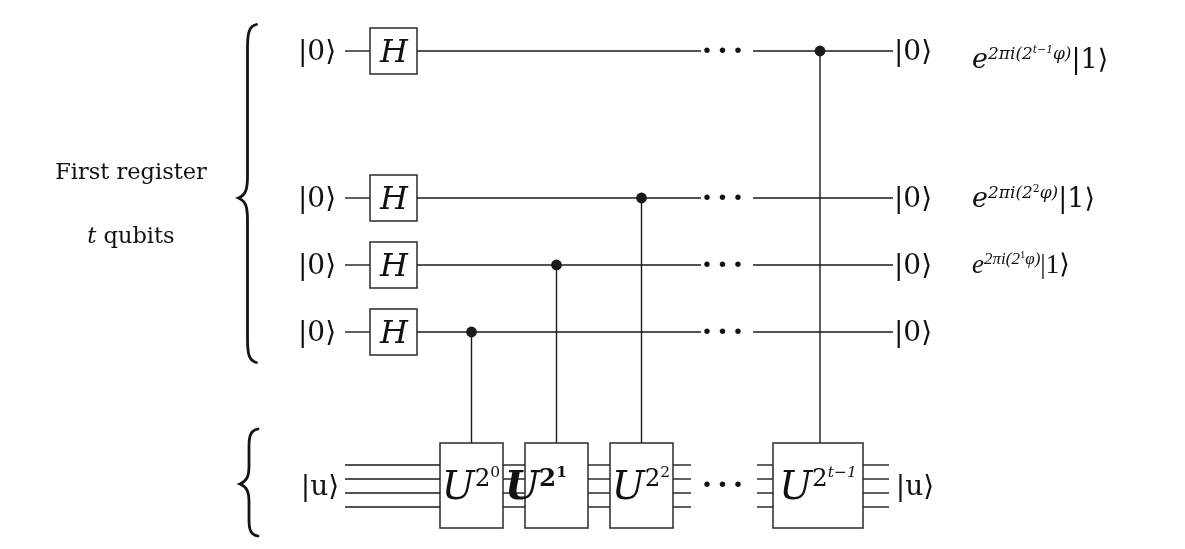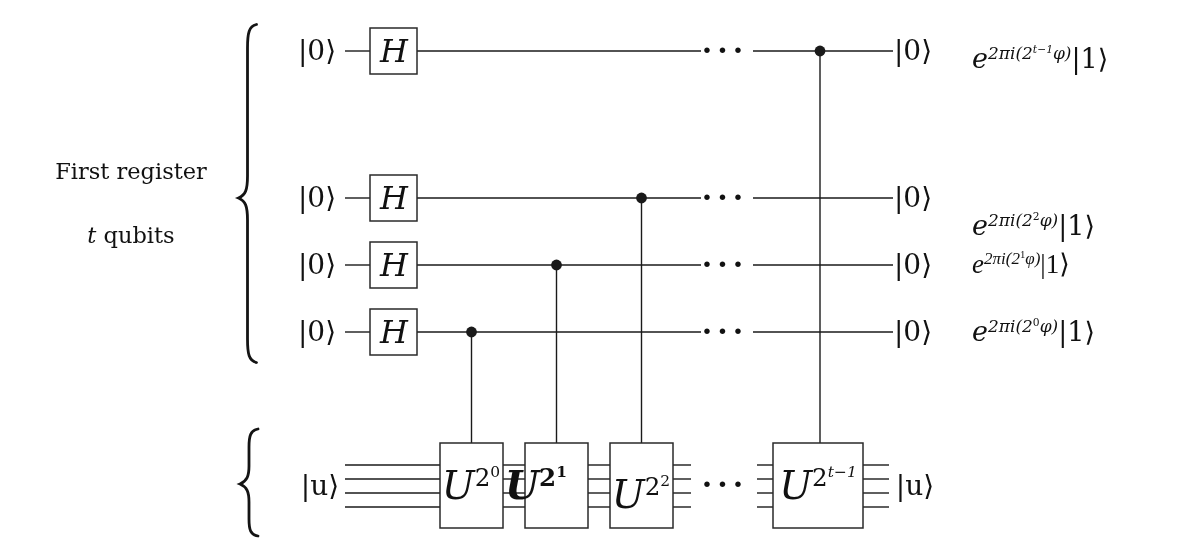--- a/index.html
+++ b/index.html
@@ -121,35 +121,34 @@
   <div class="ov ket" style="left:317px; top:51px;">|0⟩</div>
   <div class="ov gateH" style="left:394px; top:51px;">H</div>
   <div class="ov dots" style="left:725px; top:51px;">···</div>
   <div class="ov ket" style="left:913px; top:51px;">|0⟩</div>
   <div class="ov expr leftalign" style="left:972px; top:51px;margin-top:8px;"><span class="it">e</span><sup><span class="it">2πi(2</span><sup><span class="it">t−1</span></sup><span class="it">φ)</span></sup><span class="ketpart">|1⟩</span></div>
 
   <div class="ov ket" style="left:317px; top:198px;">|0⟩</div>
   <div class="ov gateH" style="left:394px; top:198px;">H</div>
   <div class="ov dots" style="left:725px; top:198px;">···</div>
   <div class="ov ket" style="left:913px; top:198px;">|0⟩</div>
-  <div class="ov expr leftalign" style="left:972px; top:198px;margin-top:28px;"><span class="it">e</span><sup><span class="it">2πi(2</span><sup><span>2</span></sup><span class="it">φ)</span></sup><span class="ketpart">|1⟩</span></div>
+  <div class="ov expr leftalign" style="left:972px; top:198px;"><span class="it">e</span><sup><span class="it">2πi(2</span><sup><span>2</span></sup><span class="it">φ)</span></sup><span class="ketpart">|1⟩</span></div>
 
   <div class="ov ket" style="left:317px; top:265px;">|0⟩</div>
   <div class="ov gateH" style="left:394px; top:265px;">H</div>
   <div class="ov dots" style="left:725px; top:265px;">···</div>
   <div class="ov ket" style="left:913px; top:265px;">|0⟩</div>
   <div class="ov expr leftalign" style="left:972px; top:265px;font-family:Liberation Serif, serif;"><span class="it">e</span><sup><span class="it">2πi(2</span><sup><span>1</span></sup><span class="it">φ)</span></sup><span class="ketpart">|1⟩</span></div>
 
   <div class="ov ket" style="left:317px; top:332px;">|0⟩</div>
   <div class="ov gateH" style="left:394px; top:332px;">H</div>
   <div class="ov dots" style="left:725px; top:332px;">···</div>
   <div class="ov ket" style="left:913px; top:332px;">|0⟩</div>
-  <div class="ov expr leftalign" style="left:972px; top:332px;"><span class="it">e</span><sup><span class="it">2πi(2</span><sup><span>0</span></sup><span class="it">φ)</span></sup><span class="ketpart">|1⟩</span></div>
 
   <div class="ov ket" style="left:320px; top:486px;">|u⟩</div>
   <div class="ov gateU" style="left:471px; top:485px;"><span class="it">U</span><sup><span>2</span><sup><span>0</span></sup></sup></div>
   <div class="ov gateU" style="left:536px; top:485px;font-weight:bold;"><span class="it">U</span><sup><span>2</span><sup><span>1</span></sup></sup></div>
-  <div class="ov gateU" style="left:641px; top:485px;margin-top:9px;"><span class="it">U</span><sup><span>2</span><sup><span>2</span></sup></sup></div>
+  <div class="ov gateU" style="left:641px; top:485px;"><span class="it">U</span><sup><span>2</span><sup><span>2</span></sup></sup></div>
   <div class="ov gateU" style="left:818px; top:485px;"><span class="it">U</span><sup><span>2</span><sup><span class="it">t−1</span></sup></sup></div>
   <div class="ov dots" style="left:725px; top:485px;">···</div>
   <div class="ov ket" style="left:915px; top:486px;">|u⟩</div>
 
 </div>
 
 </body></html>

